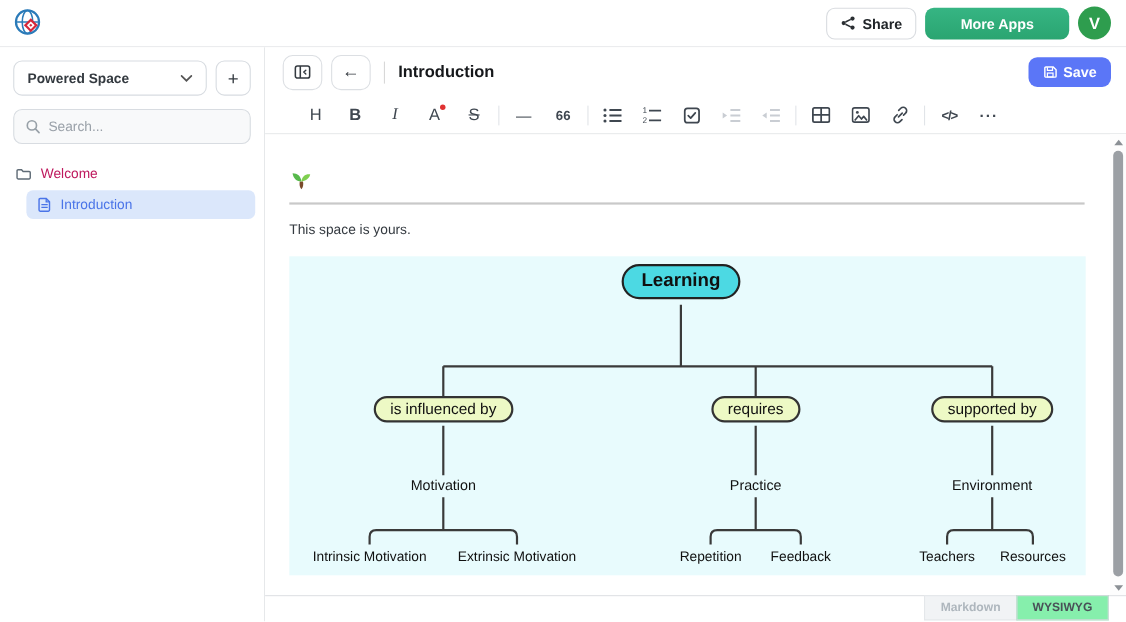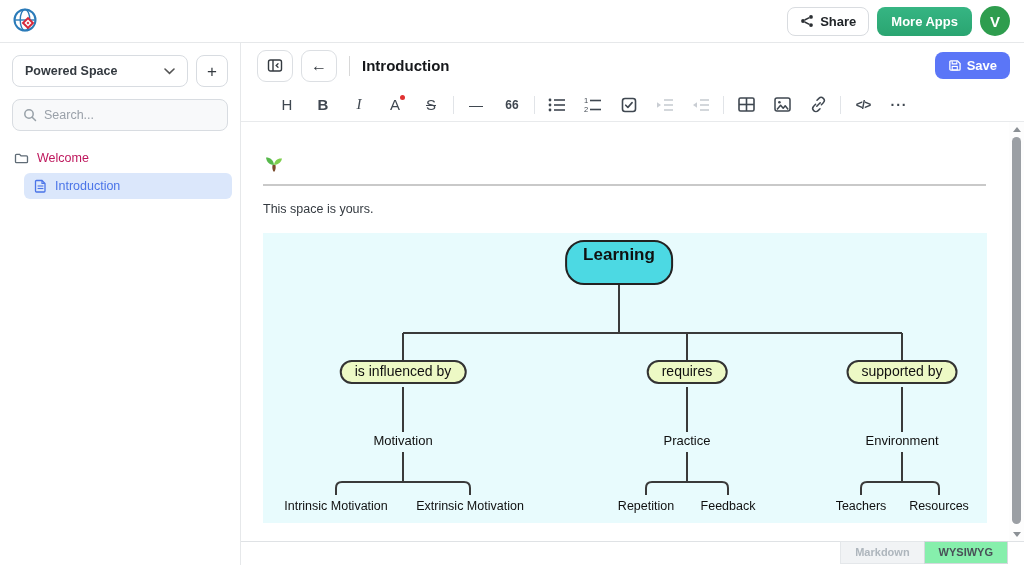--- a/index.html
+++ b/index.html
@@ -8,21 +8,21 @@
   .app { width:1024px; height:565px; display:flex; flex-direction:column; }
 
   
   .topbar { height:43px; border-bottom:1px solid #e6e8ea; display:flex; align-items:center; justify-content:space-between; padding:0 14px 0 12px; background:#fff; }
   .brand { display:flex; align-items:center; gap:8px; }
   .brand-name { font-size:14px; font-weight:bold; color:#16181b; line-height:15px; }
   .brand-sub { font-size:10.5px; color:#6c757d; line-height:12px; }
   .brand-sub a { color:#5a6b7b; text-decoration:underline; cursor:pointer; }
   .topbar-right { display:flex; align-items:center; gap:8px; }
   .btn-share { display:flex; align-items:center; gap:6px; background:#fff; border:1px solid #d9dce0; border-radius:8px; padding:6px 12px; font-size:13px; font-weight:bold; color:#212529; cursor:pointer; }
-  .btn-moreapps { background:linear-gradient(180deg,#36b583,#2aa571); border:none; border-radius:8px; padding:7px 14px; font-size:13px; font-weight:bold; color:#fff; cursor:pointer; }
+  .btn-moreapps { background:linear-gradient(180deg,#36b583,#2aa571); border:none; border-radius:8px; padding:7px 32px; font-size:13px; font-weight:bold; color:#fff; cursor:pointer; }
   .avatar { width:30px; height:30px; border-radius:50%; background:#2e9d4e; color:#fff; font-size:15px; font-weight:bold; display:flex; align-items:center; justify-content:center; cursor:pointer; }
 
   
   .body { flex:1; display:flex; min-height:0; }
 
   
   .sidebar { width:241px; border-right:1px solid #e6e8ea; background:#fff; padding-top:12px; }
   .space-row { display:flex; gap:8px; margin:0 12px 12px; }
   .space-select { flex:1; display:flex; align-items:center; justify-content:space-between; border:1px solid #d8dce1; border-radius:8px; height:32px; padding:0 12px; background:#fff; font-size:12.5px; font-weight:bold; color:#343a40; cursor:pointer; }
   .btn-add { width:32px; height:32px; border:1px solid #d8dce1; border-radius:8px; background:#fff; font-size:17px; color:#343a40; cursor:pointer; line-height:1; }
@@ -58,21 +58,21 @@
   .tb .codeg { font-size:12px; font-weight:bold; letter-spacing:-1px; }
   .tb .moreg { font-size:14px; font-weight:bold; letter-spacing:1px; }
 
   
   .content { flex:1; position:relative; overflow:hidden; padding:16px 0 0 22px; }
   .doc-h1 { font-size:23px; font-weight:bold; color:#1a1a1a; margin:14px 0 0; display:flex; align-items:center; gap:8px; }
   .doc-hr { border:none; border-top:2px solid #c9c9c9; margin:10px 38px 16px 0; }
   .doc-p { font-size:12.5px; color:#343a40; margin:0 0 17px; }
   .diagram { position:relative; width:724px; height:290px; background:#e8fbfd; cursor:pointer; }
   .diagram svg.wires { position:absolute; inset:0; }
-  .dg-root { position:absolute; left:356px; top:7px; transform:translateX(-50%); background:#4cd9e3; border:2.5px solid #222; border-radius:19px; padding:3px 16px 18px; font-size:17px; font-weight:bold; color:#101010; white-space:nowrap; }
+  .dg-root { position:absolute; left:356px; top:7px; transform:translateX(-50%); background:#4cd9e3; border:2.5px solid #222; border-radius:19px; padding:3px 16px 5px; font-size:17px; font-weight:bold; color:#101010; white-space:nowrap; }
   .dg-rel { position:absolute; top:127px; transform:translateX(-50%); background:#edf9c5; border:2px solid #333; border-radius:14px; padding:1px 13px 3px; font-size:14px; color:#101010; white-space:nowrap; }
   .dg-concept { position:absolute; top:200px; transform:translateX(-50%); font-size:13px; color:#101010; white-space:nowrap; }
   .dg-leaf { position:absolute; top:266px; transform:translateX(-50%); font-size:12.5px; color:#101010; white-space:nowrap; }
 
   
   .scrollbar { position:absolute; top:0; right:0; bottom:0; width:15px; background:#fdfdfd; }
   .sb-up, .sb-down { position:absolute; left:0; width:15px; height:14px; display:flex; align-items:center; justify-content:center; cursor:pointer; }
   .sb-up { top:0; } .sb-down { bottom:0; }
   .sb-up::after { content:""; border-left:4px solid transparent; border-right:4px solid transparent; border-bottom:5px solid #8b9095; }
   .sb-down::after { content:""; border-left:4px solid transparent; border-right:4px solid transparent; border-top:5px solid #8b9095; }

